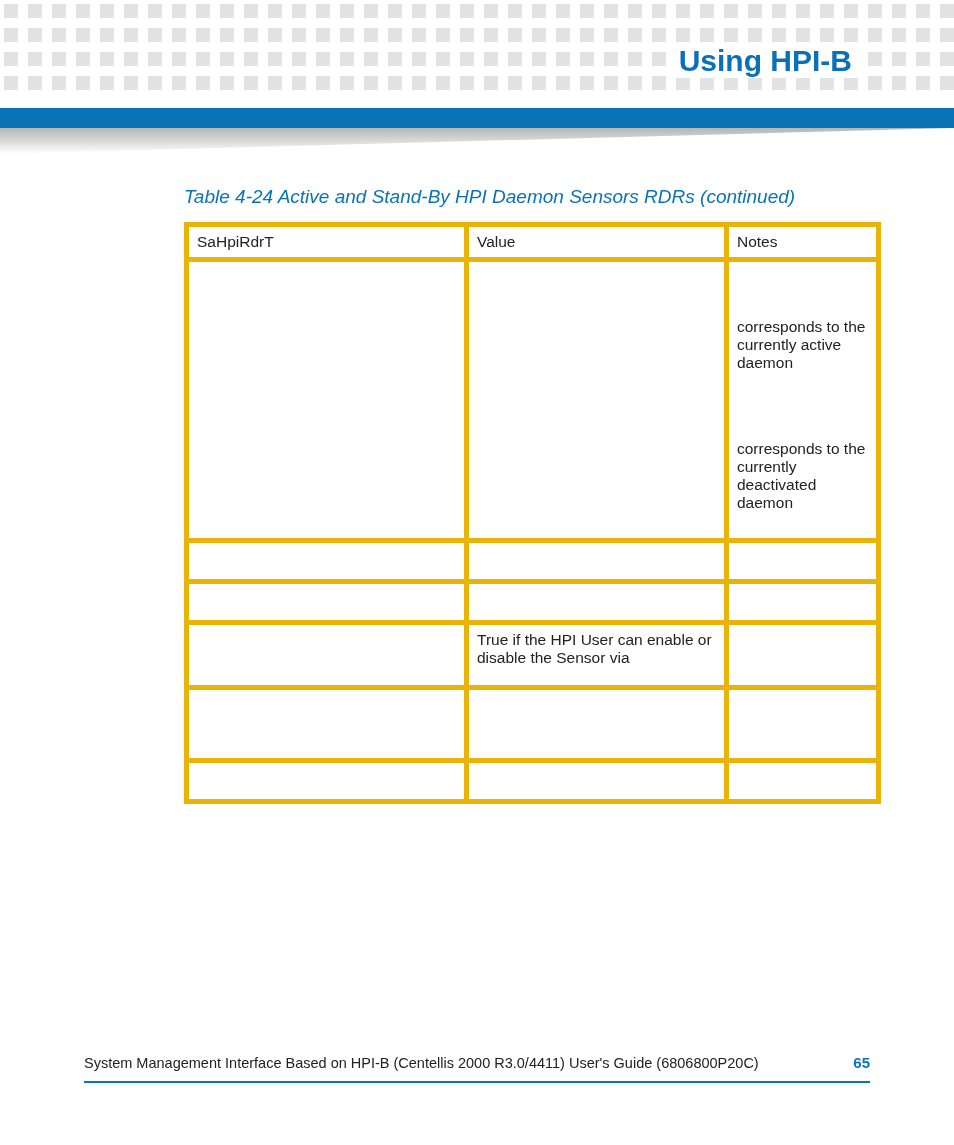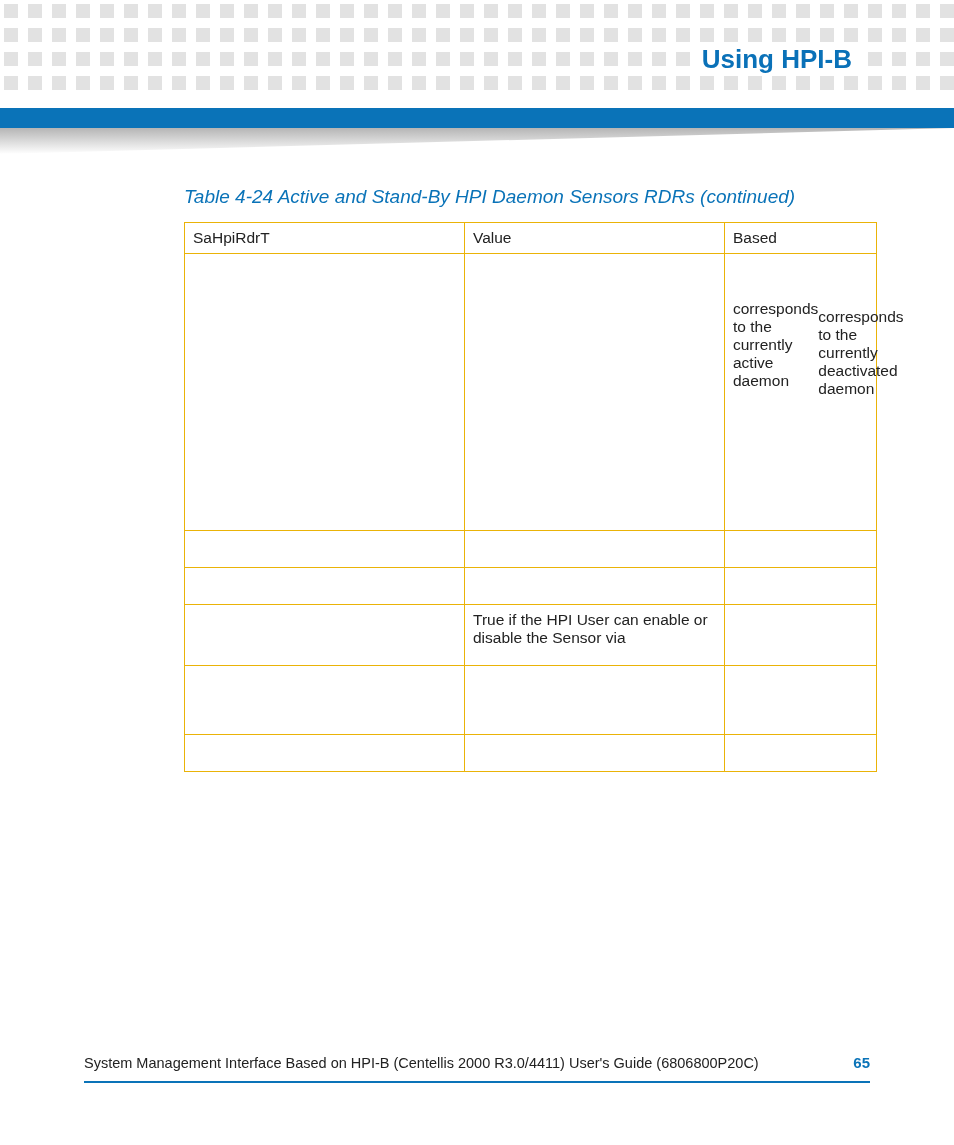--- a/index.html
+++ b/index.html
@@ -23,21 +23,21 @@
     height: 90px;
     pointer-events: none;
   }
   .dot-grid svg { display: block; }
 
   .header-title {
     position: absolute;
     right: 92px;
     top: 44px;
     font-weight: 700;
-    font-size: 26px;
+    font-size: 30px;
     color: #0a71b8;
     background: #fff;
     padding: 0 10px;
     z-index: 2;
     letter-spacing: 0;
     margin-left: 39px;
   }
 
   
   .blue-bar {
@@ -82,33 +82,33 @@
     width: 100%;
     table-layout: fixed;
     font-size: 15.5px;
     color: #222;
   }
   table.rdr col.c1 { width: 280px; }
   table.rdr col.c2 { width: 260px; }
   table.rdr col.c3 { width: 152px; }
 
   table.rdr th, table.rdr td {
-    border: 1px solid #eab308;
+    border: 5px solid #eab308;
     padding: 6px 8px;
     vertical-align: top;
     text-align: left;
     font-weight: 400;
   }
   table.rdr th {
     font-weight: 400;
   }
 
   .notes-two {
     display: flex;
-    flex-direction: row;
+    flex-direction: column;
     height: 254px;
     justify-content: space-around;
   }
   .note-part {
     padding-top: 40px;
   }
   .note-part + .note-part {
     padding-top: 48px;
   }
 
@@ -186,21 +186,21 @@
   <table class="rdr">
     <colgroup>
       <col class="c1">
         <col class="c2">
         <col class="c3">
     </colgroup>
     <thead>
       <tr>
         <th>SaHpiRdrT</th>
         <th>Value</th>
-        <th>Based</th>
+        <th>Notes</th>
       </tr>
     </thead>
     <tbody>
       <tr class="row-big">
         <td></td>
         <td></td>
         <td>
           <div class="notes-two">
             <div class="note-part">corresponds to the currently active daemon</div>
             <div class="note-part">corresponds to the currently deactivated daemon</div>

